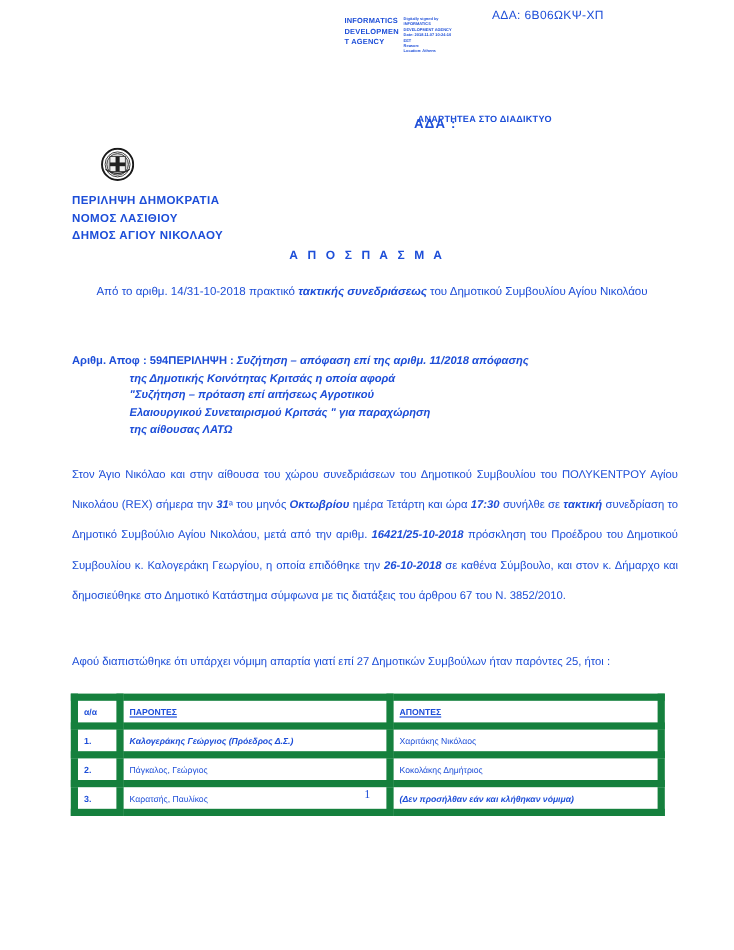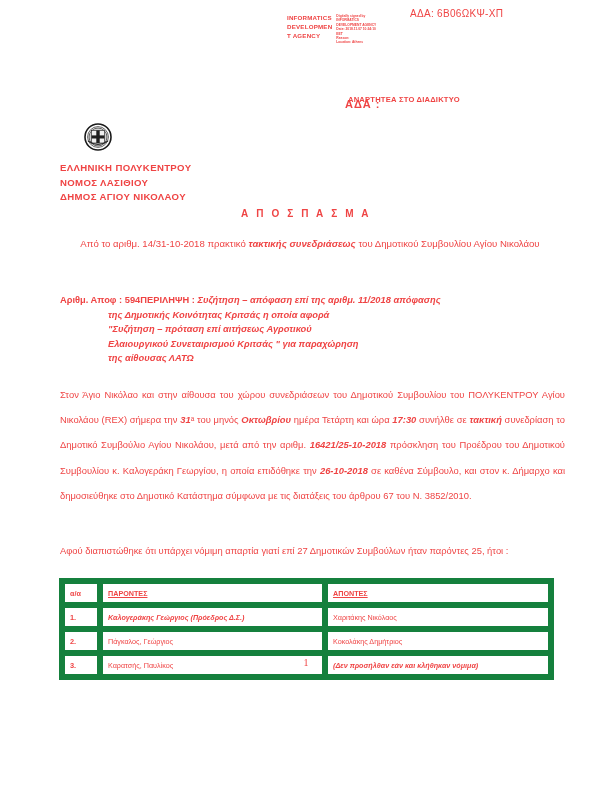--- a/index.html
+++ b/index.html
@@ -8,21 +8,21 @@
     background: #8a8a8a;
   }
   .page {
     position: relative;
     width: 612px;
     height: 792px;
     background: #ffffff;
     margin: 0 auto;
     box-sizing: border-box;
     font-family: "DejaVu Sans", sans-serif;
-    color: #ef4444;
+    color: #1d4ed8;
     overflow: hidden;
   }
 
   
   .sig-block {
     position: absolute;
     left: 287px;
     top: 13px;
     display: flex;
     align-items: flex-start;
@@ -250,21 +250,21 @@
       <circle cx="14" cy="14" r="10.4" fill="none" stroke="#3a3a3a" stroke-width="0.8"></circle>
       <circle cx="14" cy="14" r="9" fill="#cfcfcf" stroke="#2a2a2a" stroke-width="0.7"></circle>
       <rect x="7.6" y="7.4" width="12.8" height="12.6" fill="#efefef" stroke="#1a1a1a" stroke-width="0.6"></rect>
       <rect x="12.3" y="7.4" width="3.4" height="12.6" fill="#1f1f1f"></rect>
       <rect x="7.6" y="12.4" width="12.8" height="3.1" fill="#1f1f1f"></rect>
       <path d="M4 18 Q14 25 24 18" fill="none" stroke="#2a2a2a" stroke-width="1.1"></path>
     </svg>
   </div>
 
   <div class="org-block">
-    <div>ΕΛΛΗΝΙΚΗ ΠΟΛΥΚΕΝΤΡΟΥ</div>
+    <div>ΠΕΡΙΛΗΨΗ ΔΗΜΟΚΡΑΤΙΑ</div>
     <div>ΝΟΜΟΣ ΛΑΣΙΘΙΟΥ</div>
     <div>ΔΗΜΟΣ ΑΓΙΟΥ ΝΙΚΟΛΑΟΥ</div>
   </div>
 
   <div class="doc-title">Α Π Ο Σ Π Α Σ Μ Α</div>
 
   <div class="intro">
     <span>Από το αριθμ. 14/31-10-2018 πρακτικό </span><b>τακτικής συνεδριάσεως</b><span> του Δημοτικού Συμβουλίου Αγίου Νικολάου</span>
   </div>
 

